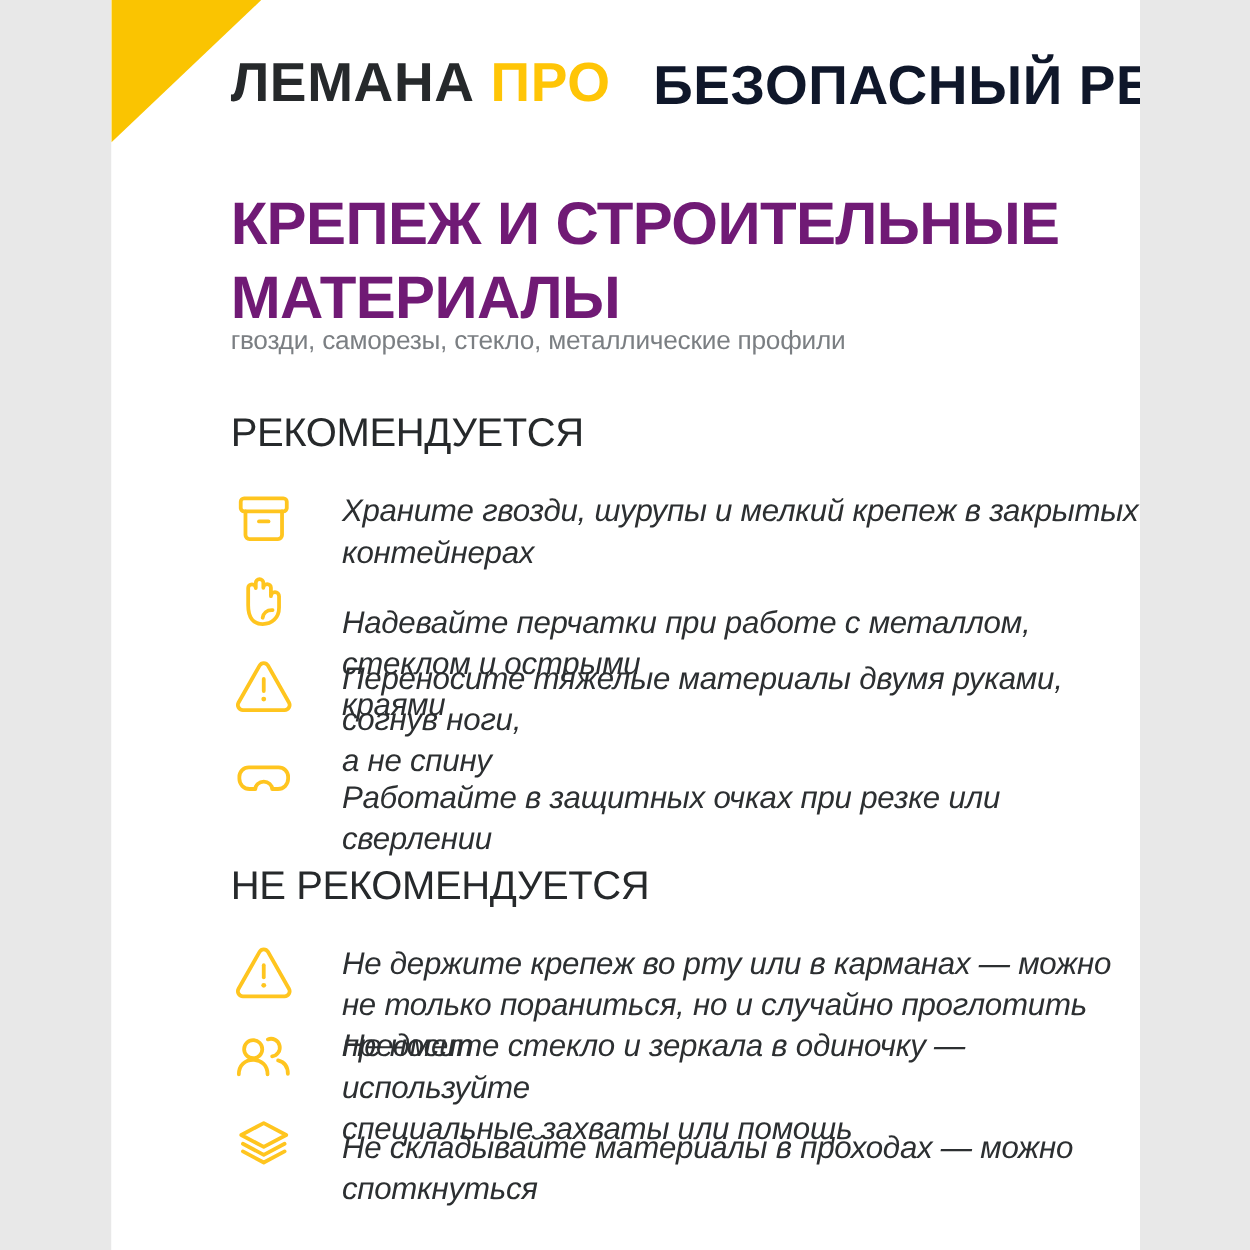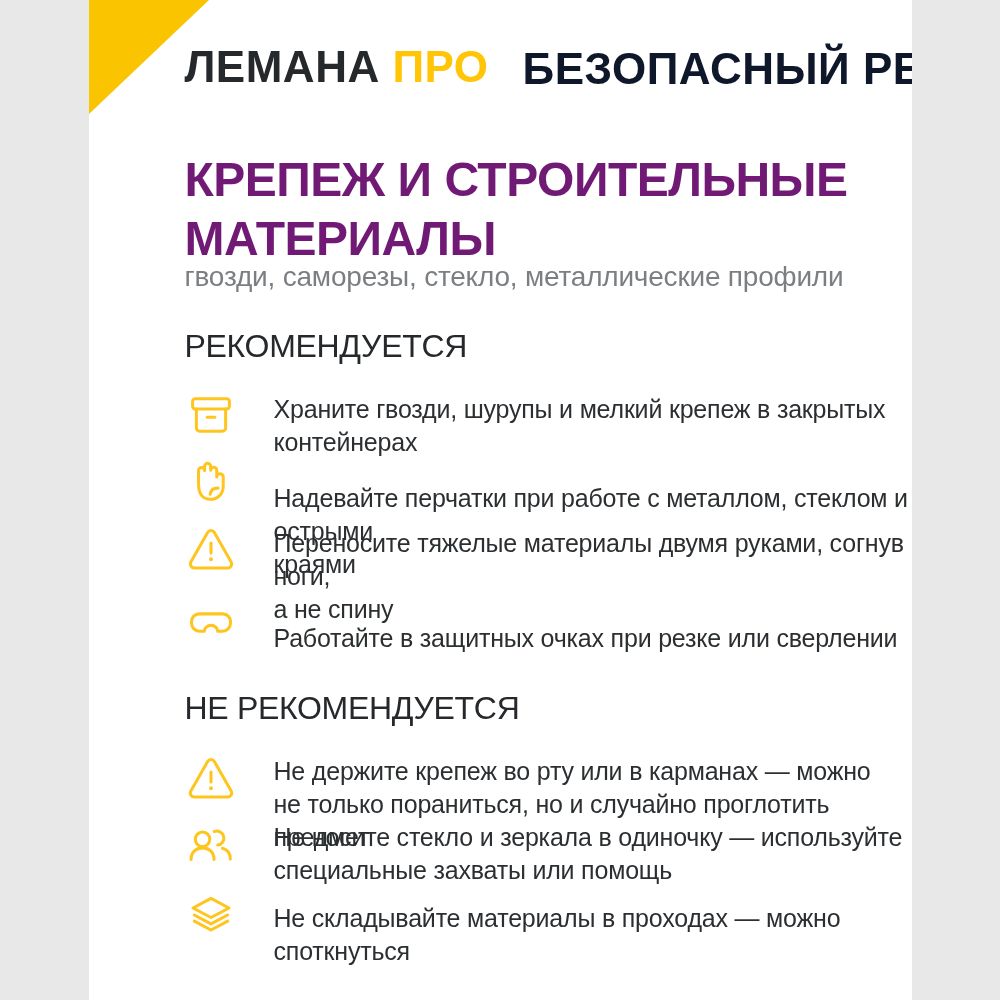--- a/index.html
+++ b/index.html
@@ -17,32 +17,32 @@
   .logo .accent{color:#FFC506;}
   .header-title{
     position:absolute;left:434px;top:44px;font-size:44px;font-weight:bold;
     letter-spacing:0.5px;color:#0f172a;white-space:nowrap;
   }
   .page-title{
     position:absolute;left:96px;top:150px;font-size:48px;font-weight:bold;
     line-height:59px;letter-spacing:-0.5px;color:#701a75;white-space:pre-line;
   }
   .page-subtitle{
-    position:absolute;left:96px;top:261px;font-size:28px;color:#7B7F83;
+    position:absolute;left:96px;top:261px;font-size:21px;color:#7B7F83;
     letter-spacing:-0.2px;white-space:nowrap;
   }
   .section-heading{
     position:absolute;left:96px;font-size:32px;font-weight:normal;
     letter-spacing:-0.3px;color:#26292B;white-space:nowrap;
   }
   .sh-rec{top:328px;}
   .sh-notrec{top:690px;}
   .itext{
     position:absolute;left:185px;font-size:25px;line-height:33px;
-    color:#2C2F31;letter-spacing:-0.2px;white-space:pre-line;
+    color:#2C2F31;letter-spacing:-0.2px;white-space:pre-line;font-style:italic;
   }
   .t1{top:393px;} .t2{top:482px;} .t3{top:527px;} .t4{top:609px;margin-top:13px;}
   .n1{top:755px;} .n2{top:821px;} .n3{top:902px;}
   .icon{position:absolute;left:96px;width:52px;height:52px;}
   .i1{top:389px;} .i2{top:454px;} .i3{top:522px;} .i4{top:596px;}
   .i5{top:751px;} .i6{top:817px;} .i7{top:886px;}
   .icon svg{display:block;width:100%;height:100%;}
   .ystroke{fill:none;stroke:#FFC51F;stroke-width:2.8;stroke-linecap:round;stroke-linejoin:round;}
 </style>
 </head>

